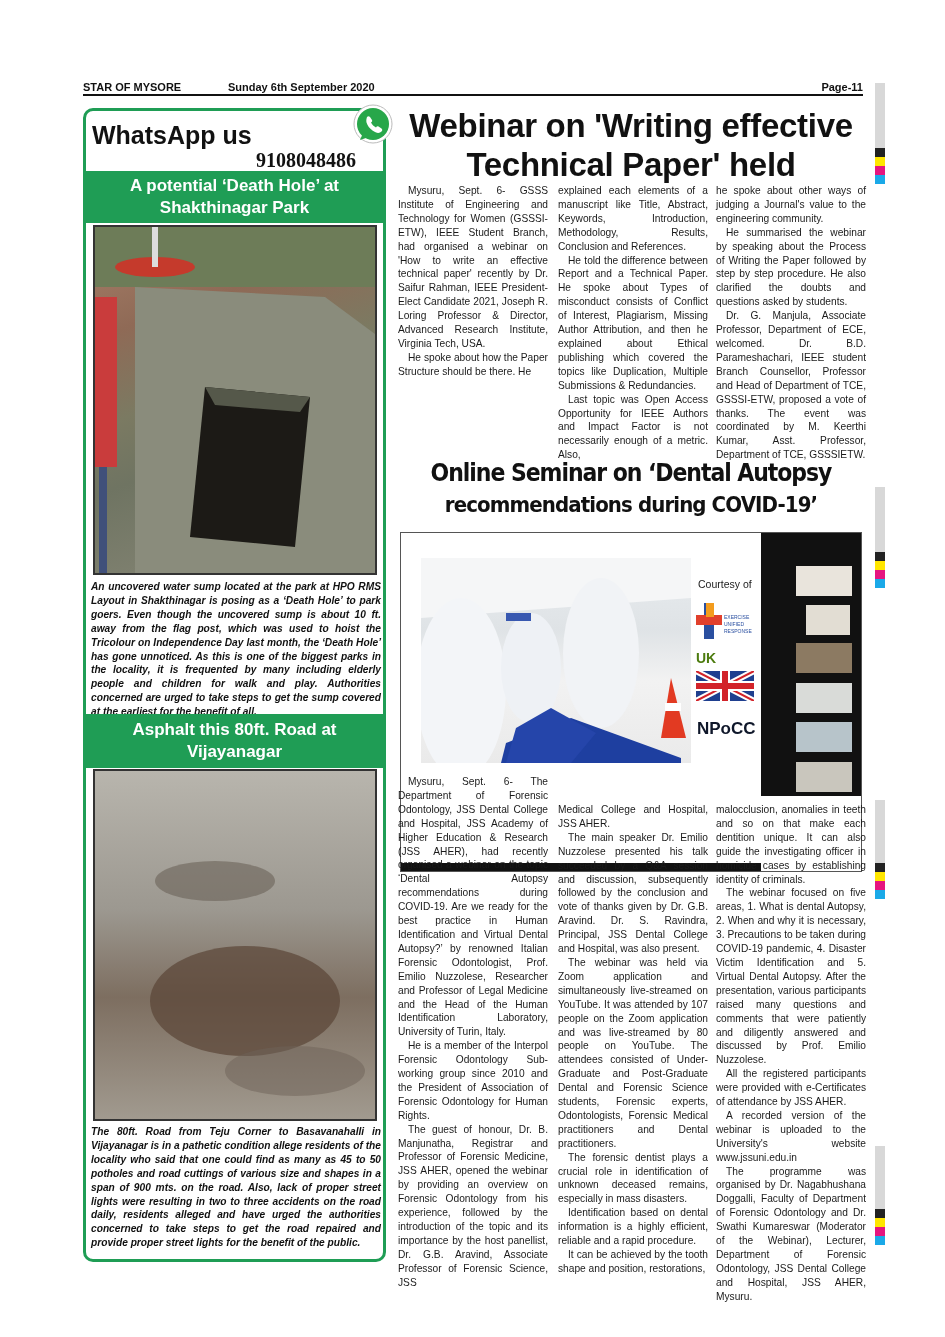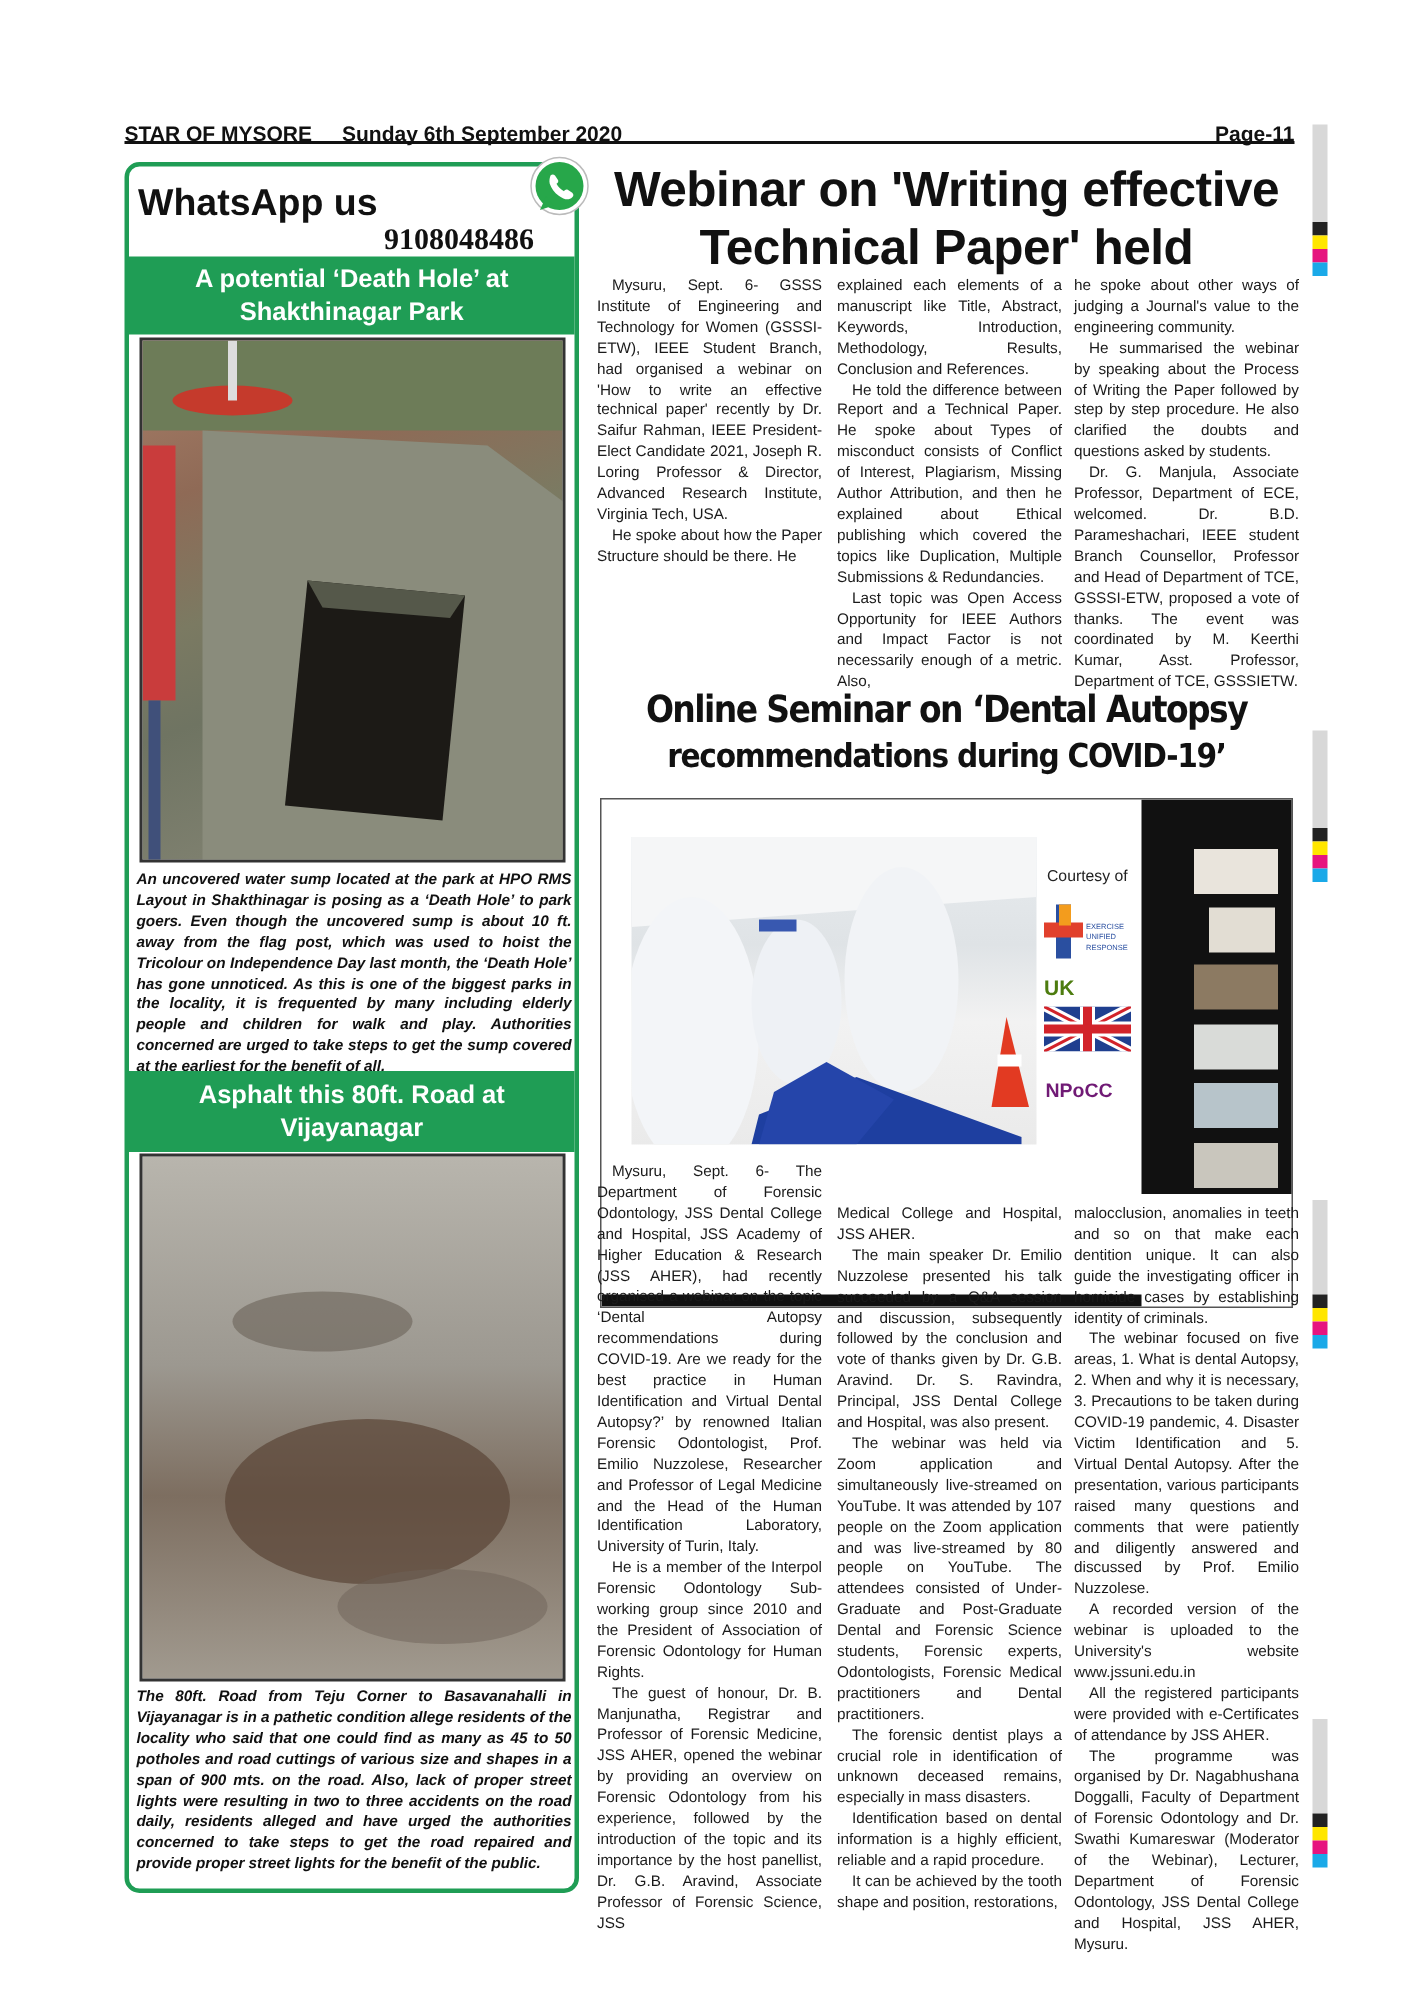--- a/index.html
+++ b/index.html
@@ -1,20 +1,20 @@
 <!DOCTYPE html>
 <html><head>
 <meta charset="utf-8">
 <style>
   * { box-sizing: border-box; margin: 0; padding: 0; }
   body { width: 945px; height: 1337px; background: #fff; position: relative; overflow: hidden; font-family: "Liberation Sans", sans-serif; color: #111; }
   .abs { position: absolute; }
 
   
-  .masthead { left: 83px; top: 80px; width: 780px; height: 16px; border-bottom: 2px solid #111; font-size: 14px; font-weight: bold; font-family: "Liberation Sans", sans-serif; }
+  .masthead { left: 83px; top: 80px; width: 780px; height: 16px; border-bottom: 2px solid #111; font-size: 11px; font-weight: bold; font-family: "Liberation Sans", sans-serif; }
   .masthead .paper { position: absolute; left: 0; top: 1px; }
   .masthead .date { position: absolute; left: 145px; top: 1px; }
   .masthead .page { position: absolute; right: 0; top: 1px; }
 
   
   .cbar { position: absolute; left: 875px; width: 10px; }
   .cbar .gray { background: #d8d8d8; }
   .cbar div { width: 10px; }
 
   
@@ -33,21 +33,21 @@
   .headline2 { left: 396px; top: 457px; width: 470px; text-align: center; font-family: "DejaVu Sans", sans-serif; font-weight: bold; line-height: 32px; }
   .headline2 .l1 { font-size: 25px; letter-spacing: -1.2px; display: block; transform: scaleX(0.88); }
   .headline2 .l2 { font-size: 22px; letter-spacing: -1px; display: block; transform: scaleX(0.9); }
 
   .screen { left: 400px; top: 532px; width: 462px; height: 340px; border: 1px solid #555; background: #fff; overflow: hidden; }
   .slide-photo { position: absolute; left: 20px; top: 25px; width: 270px; height: 205px; background: linear-gradient(#e8ecef 0%, #dfe3e6 35%, #f2f2f2 60%, #eaeaea 100%); overflow: hidden; }
   .tiles { position: absolute; left: 360px; top: 0; width: 102px; height: 263px; background: #111; }
   .tile { position: absolute; left: 35px; width: 56px; height: 30px; background: #cfcac0; }
   .courtesy { position: absolute; left: 297px; top: 45px; font-size: 10.5px; color: #222; }
   .uk { position: absolute; left: 295px; top: 117px; font-size: 14px; font-weight: bold; color: #4d7c0f; }
-  .npocc { position: absolute; left: 296px; top: 186px; font-size: 13px; font-weight: bold; color: #701a75; }
+  .npocc { position: absolute; left: 296px; top: 186px; font-size: 17px; font-weight: bold; color: #0f172a; }
   .bottom-strip { position: absolute; left: 0; bottom: 0; width: 360px; height: 8px; background: #111; }
 </style>
 </head>
 <body>
 
 <div class="abs masthead">
   <span class="paper">STAR OF MYSORE</span>
   <span class="date">Sunday 6th September 2020</span>
   <span class="page">Page-11</span>
 </div>
@@ -195,16 +195,16 @@
   <p style="text-indent:0">Medical College and Hospital, JSS AHER.</p>
   <p>The main speaker Dr. Emilio Nuzzolese presented his talk succeeded by a Q&amp;A session and discussion, subsequently followed by the conclusion and vote of thanks given by Dr. G.B. Aravind. Dr. S. Ravindra, Principal, JSS Dental College and Hospital, was also present.</p>
   <p>The webinar was held via Zoom application and simultaneously live-streamed on YouTube. It was attended by 107 people on the Zoom application and was live-streamed by 80 people on YouTube. The attendees consisted of Under-Graduate and Post-Graduate Dental and Forensic Science students, Forensic experts, Odontologists, Forensic Medical practitioners and Dental practitioners.</p>
   <p>The forensic dentist plays a crucial role in identification of unknown deceased remains, especially in mass disasters.</p>
   <p>Identification based on dental information is a highly efficient, reliable and a rapid procedure.</p>
   <p>It can be achieved by the tooth shape and position, restorations,</p>
 </div>
 <div class="col" style="left:716px;top:803px">
   <p style="text-indent:0">malocclusion, anomalies in teeth and so on that make each dentition unique. It can also guide the investigating officer in homicide cases by establishing identity of criminals.</p>
   <p>The webinar focused on five areas, 1. What is dental Autopsy, 2. When and why it is necessary, 3. Precautions to be taken during COVID-19 pandemic, 4. Disaster Victim Identification and 5. Virtual Dental Autopsy. After the presentation, various participants raised many questions and comments that were patiently and diligently answered and discussed by Prof. Emilio Nuzzolese.</p>
+  <p>All the registered participants were provided with e-Certificates of attendance by JSS AHER.</p>
   <p>A recorded version of the webinar is uploaded to the University's website www.jssuni.edu.in</p>
-  <p>All the registered participants were provided with e-Certificates of attendance by JSS AHER.</p>
   <p>The programme was organised by Dr. Nagabhushana Doggalli, Faculty of Department of Forensic Odontology and Dr. Swathi Kumareswar (Moderator of the Webinar), Lecturer, Department of Forensic Odontology, JSS Dental College and Hospital, JSS AHER, Mysuru.</p>
 </div>
 
 </body></html>

